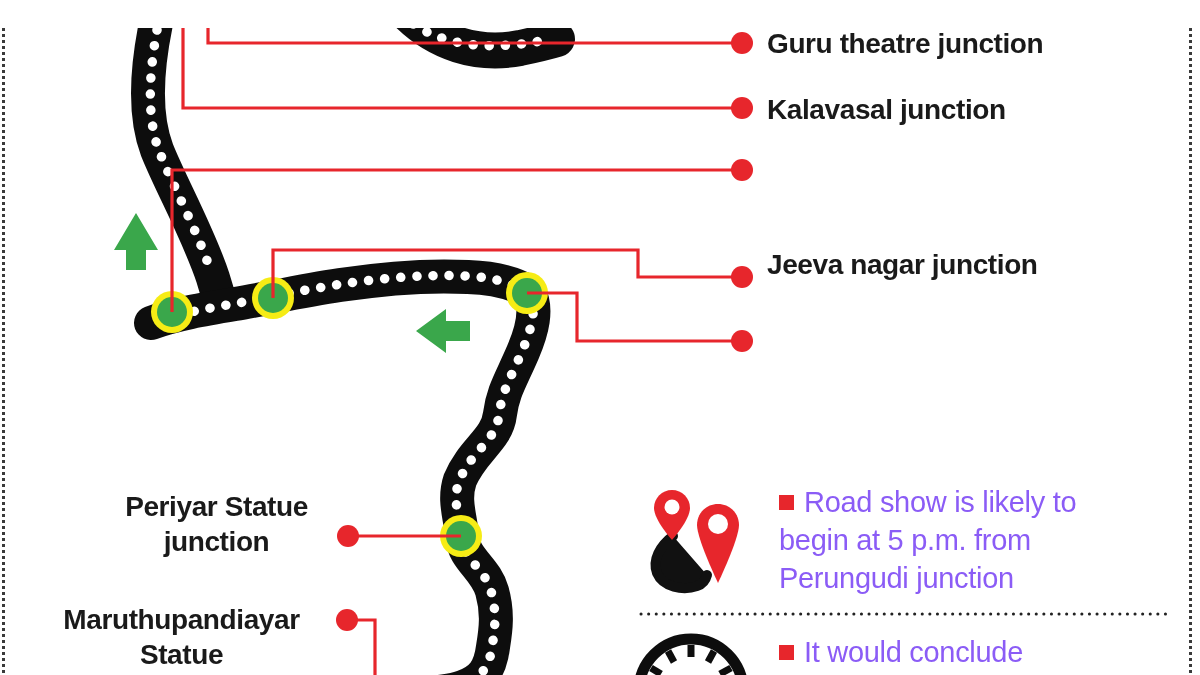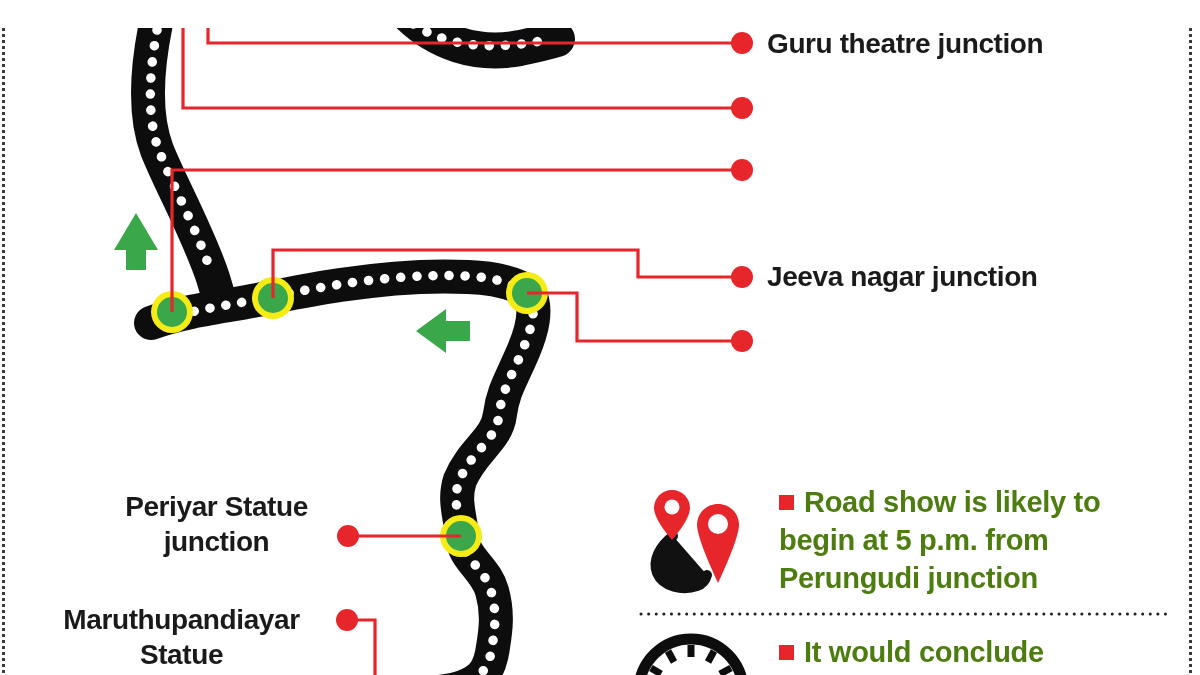--- a/index.html
+++ b/index.html
@@ -17,25 +17,25 @@
     position:absolute;font-weight:bold;font-size:28px;line-height:35px;
     letter-spacing:-0.4px;white-space:pre-line;color:#1a1a1a;
   }
   .lbl.right-col{left:767px;text-align:left;}
   .lbl.left-col{text-align:center;}
   #lbl-periyar{left:100px;width:233px;top:461px;}
   #lbl-maruthu{left:30px;width:303px;top:574px;}
   #lbl-guru{top:-2px;}
   #lbl-kalavasal{top:64px;}
   #lbl-palanganatham{top:126px;}
-  #lbl-jeeva{top:231px;text-align:right;}
+  #lbl-jeeva{top:219px;text-align:right;}
   #lbl-jaihindpuram{top:295px;}
   .note{
     position:absolute;left:779px;width:400px;font-size:29px;line-height:38px;
-    letter-spacing:-0.3px;color:#4d7c0f;font-weight:bold;
+    letter-spacing:-0.3px;color:#8b5cf6;
   }
   #note-0{top:455px;}
   #note-1{top:605px;}
   .note .bullet{
     display:inline-block;width:15px;height:15px;background:#e7262c;
     margin-right:10px;vertical-align:baseline;position:relative;top:-2px;
   }
   .note .txt{white-space:pre-line;}
 </style>
 </head>
@@ -131,20 +131,21 @@
       </g>
       <g stroke="#e7262c" stroke-width="6" stroke-linecap="round">
         <line x1="691" y1="663" x2="665" y2="690"></line>
         <line x1="691" y1="663" x2="695" y2="693"></line>
       </g>
       <circle cx="691" cy="663" r="12" fill="#0d0d0d"></circle>
     </g>
   </svg>
 
   <div class="lbl right-col" id="lbl-guru">Guru theatre junction</div>
+  <div class="lbl right-col" id="lbl-kalavasal">Kalavasal junction</div>
   <div class="lbl right-col" id="lbl-jeeva">Jeeva nagar junction</div>
 
   <div class="lbl left-col" id="lbl-periyar">Periyar Statue
 junction</div>
   <div class="lbl left-col" id="lbl-maruthu">Maruthupandiayar
 Statue</div>
 
   <div class="note" id="note-0">
     <span class="bullet"></span><span class="txt">Road show is likely to
 begin at 5 p.m. from

